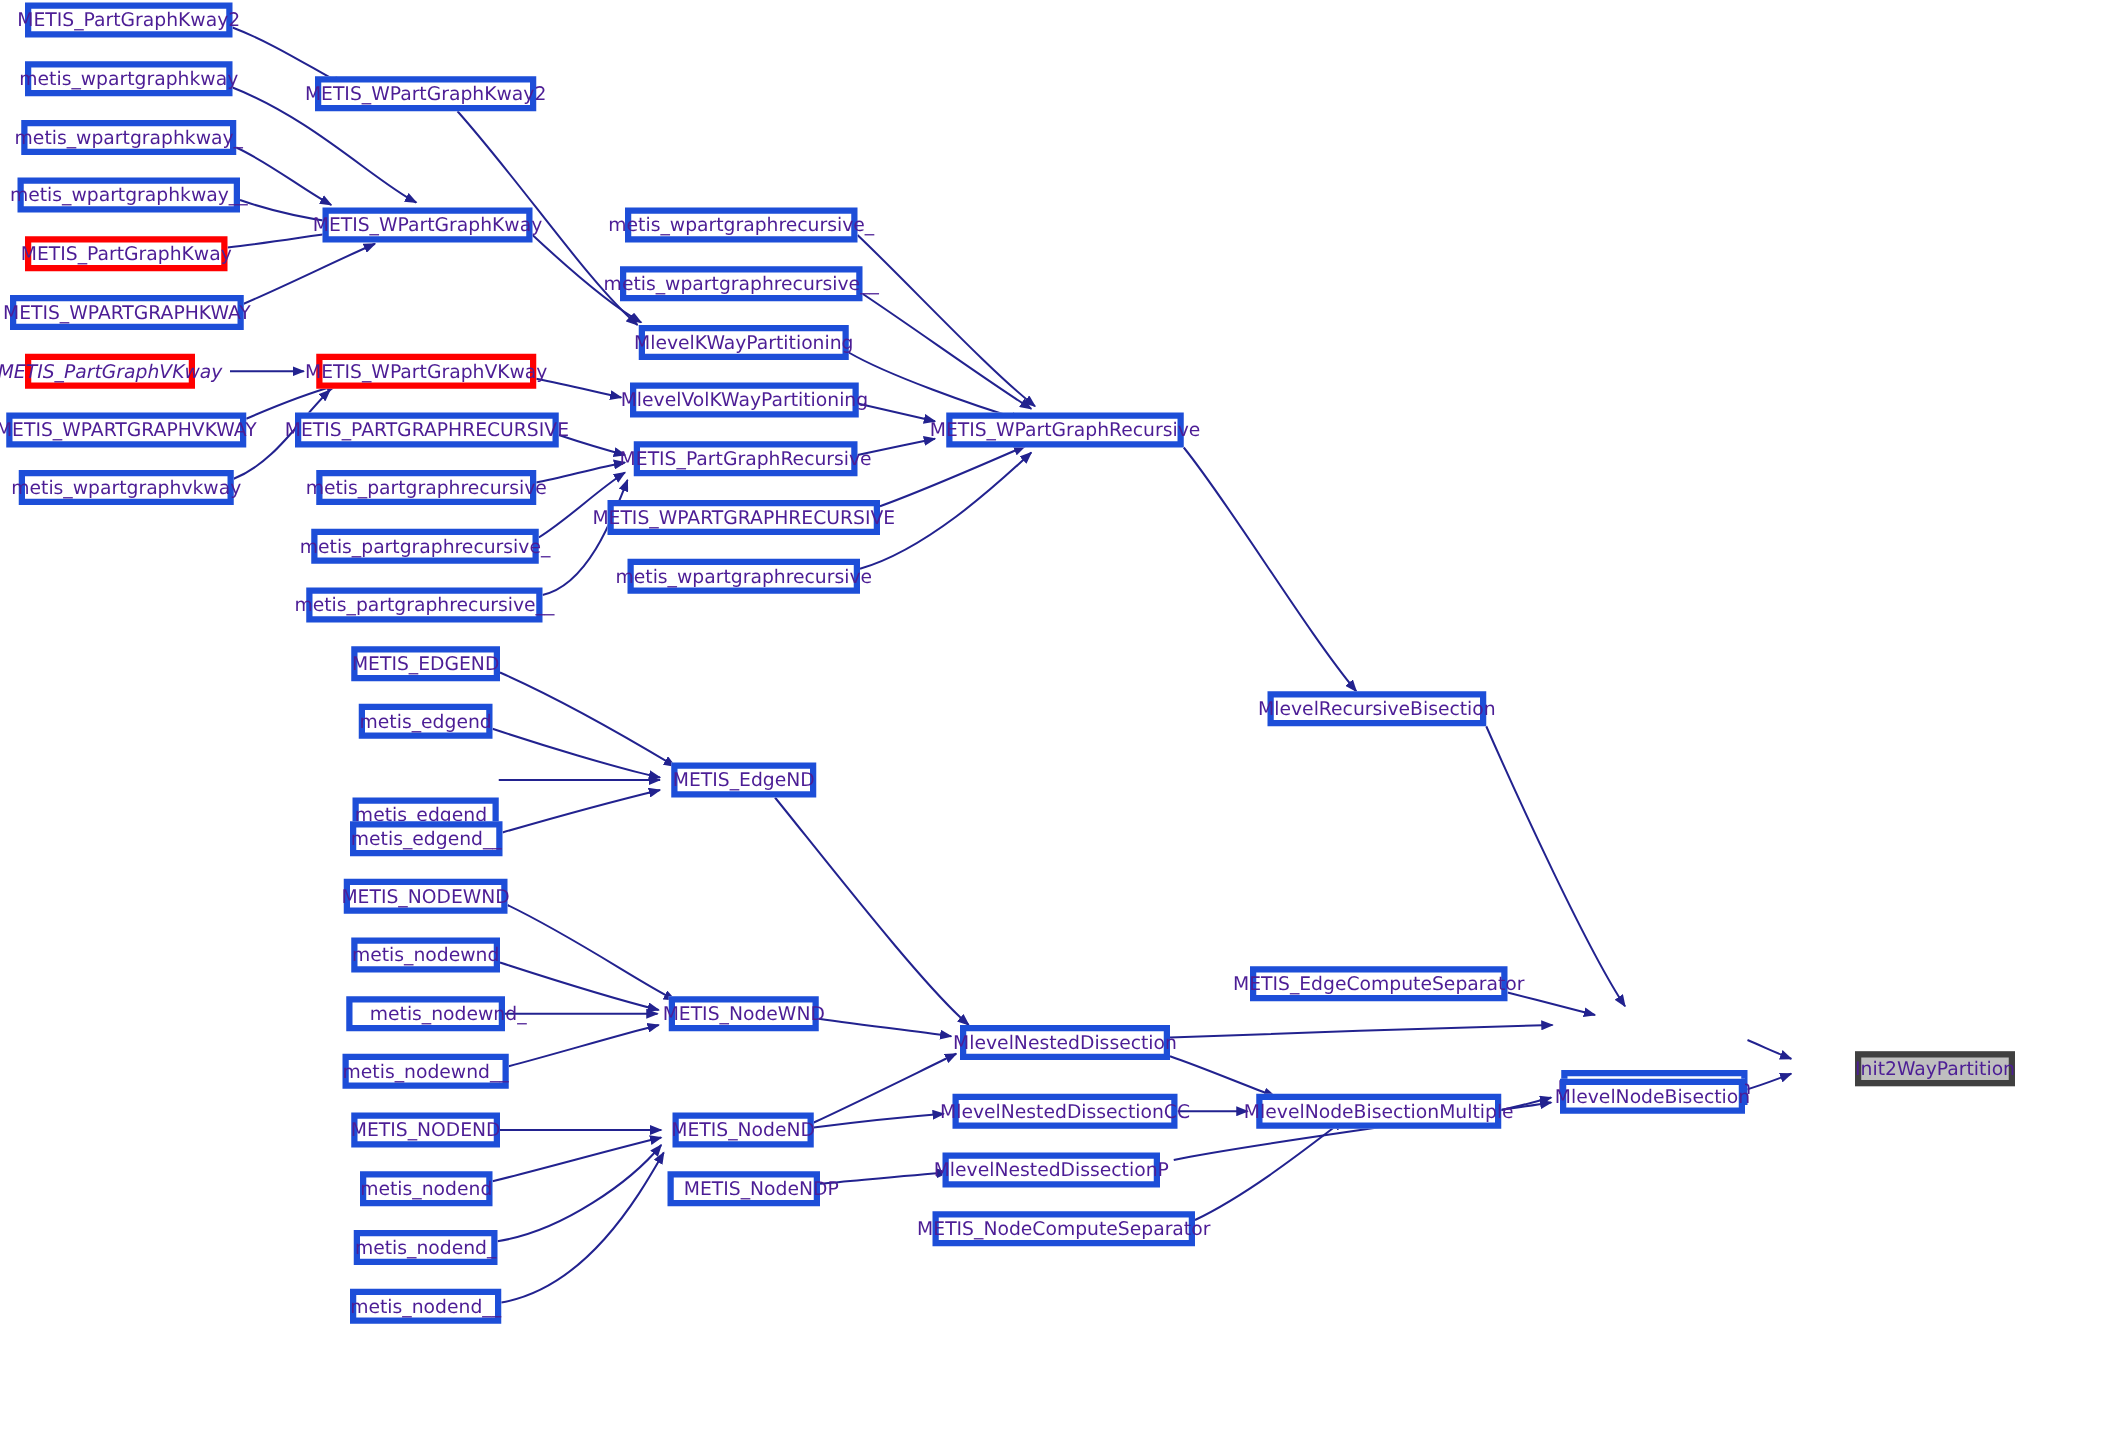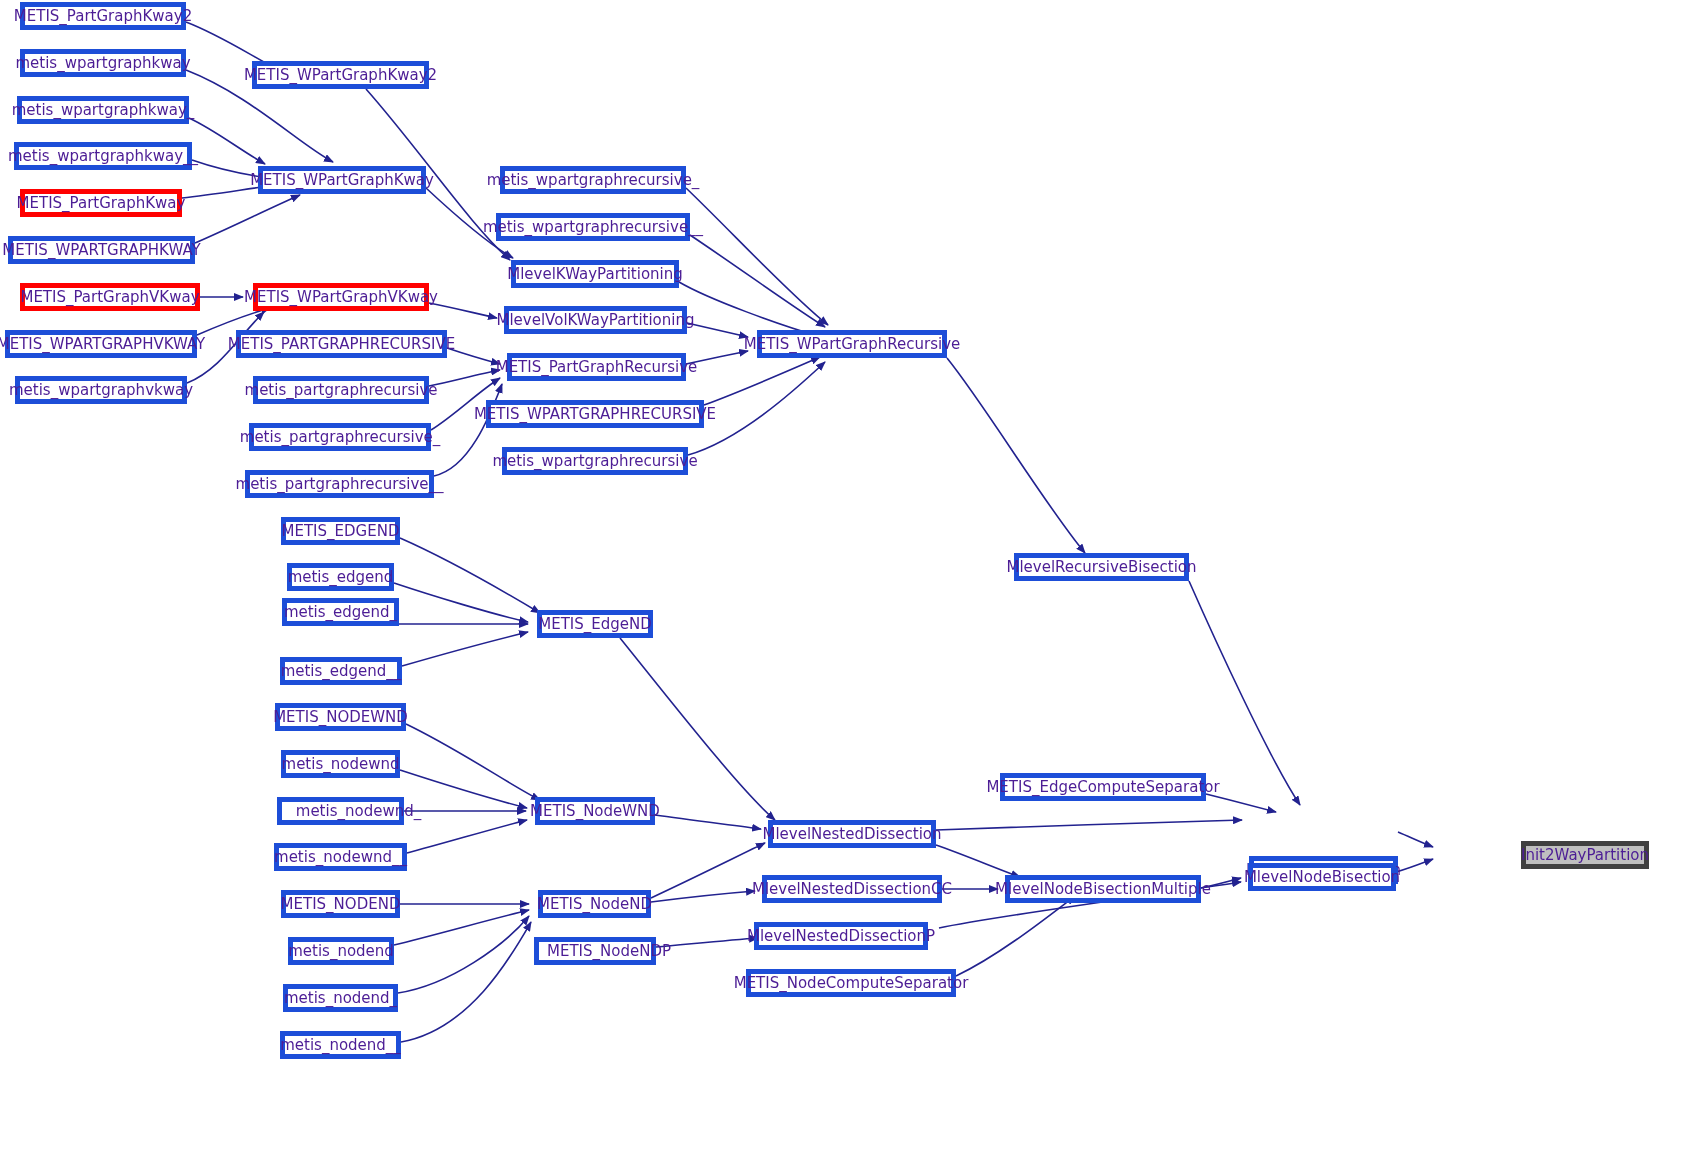--- a/index.html
+++ b/index.html
@@ -122,21 +122,21 @@
       </div>
       <div class="node" style="left: 14px; top: 142px; width: 178px; height: 28px;">
         <span>metis_wpartgraphkway__</span>
       </div>
       <div class="node red" style="left: 20px; top: 189px; width: 162px; height: 28px;">
         <span>METIS_PartGraphKway</span>
       </div>
       <div class="node" style="left: 8px; top: 236px; width: 187px; height: 28px;">
         <span>METIS_WPARTGRAPHKWAY</span>
       </div>
-      <div class="node red" style="left: 20px; top: 283px; width: 180px; height: 28px;">
+      <div class="node red" style="left: 20px; top: 283px; width: 136px; height: 28px; font-style: italic;">
         <span>METIS_PartGraphVKway</span>
       </div>
       <div class="node" style="left: 5px; top: 330px; width: 192px; height: 28px;">
         <span>METIS_WPARTGRAPHVKWAY</span>
       </div>
       <div class="node" style="left: 15px; top: 376px; width: 172px; height: 28px;">
         <span>metis_wpartgraphvkway</span>
       </div>
       <div class="node" style="left: 252px; top: 61px; width: 177px; height: 28px;">
         <span>METIS_WPartGraphKway2</span>
@@ -185,21 +185,21 @@
       </div>
       <div class="node" style="left: 1014px; top: 553px; width: 175px; height: 28px;">
         <span>MlevelRecursiveBisection</span>
       </div>
       <div class="node" style="left: 281px; top: 517px; width: 119px; height: 28px;">
         <span>METIS_EDGEND</span>
       </div>
       <div class="node" style="left: 287px; top: 563px; width: 107px; height: 28px;">
         <span>metis_edgend</span>
       </div>
-      <div class="node" style="left: 282px; top: 598px; width: 117px; height: 28px;">
+      <div class="node" style="left: 282px; top: 638px; width: 117px; height: 28px;">
         <span>metis_edgend_</span>
       </div>
       <div class="node" style="left: 280px; top: 657px; width: 122px; height: 28px;">
         <span>metis_edgend__</span>
       </div>
       <div class="node" style="left: 537px; top: 610px; width: 116px; height: 28px;">
         <span>METIS_EdgeND</span>
       </div>
       <div class="node" style="left: 275px; top: 703px; width: 131px; height: 28px;">
         <span>METIS_NODEWND</span>
@@ -251,17 +251,17 @@
       </div>
       <div class="node" style="left: 1005px; top: 875px; width: 196px; height: 28px;">
         <span>MlevelNodeBisectionMultiple</span>
       </div>
       <div class="node" style="left: 1249px; top: 856px; width: 149px; height: 28px; align-items: center;">
         <span>MlevelEdgeBisection</span>
       </div>
       <div class="node" style="left: 1248px; top: 863px; width: 148px; height: 28px;">
         <span>MlevelNodeBisection</span>
       </div>
-      <div class="node filled" style="left: 1521px; top: 841px; width: 128px; height: 28px;">
+      <div class="node filled" style="left: 1484px; top: 841px; width: 128px; height: 28px;">
         <span>Init2WayPartition</span>
       </div>
     </div>
 </div>
 
 </body></html>

